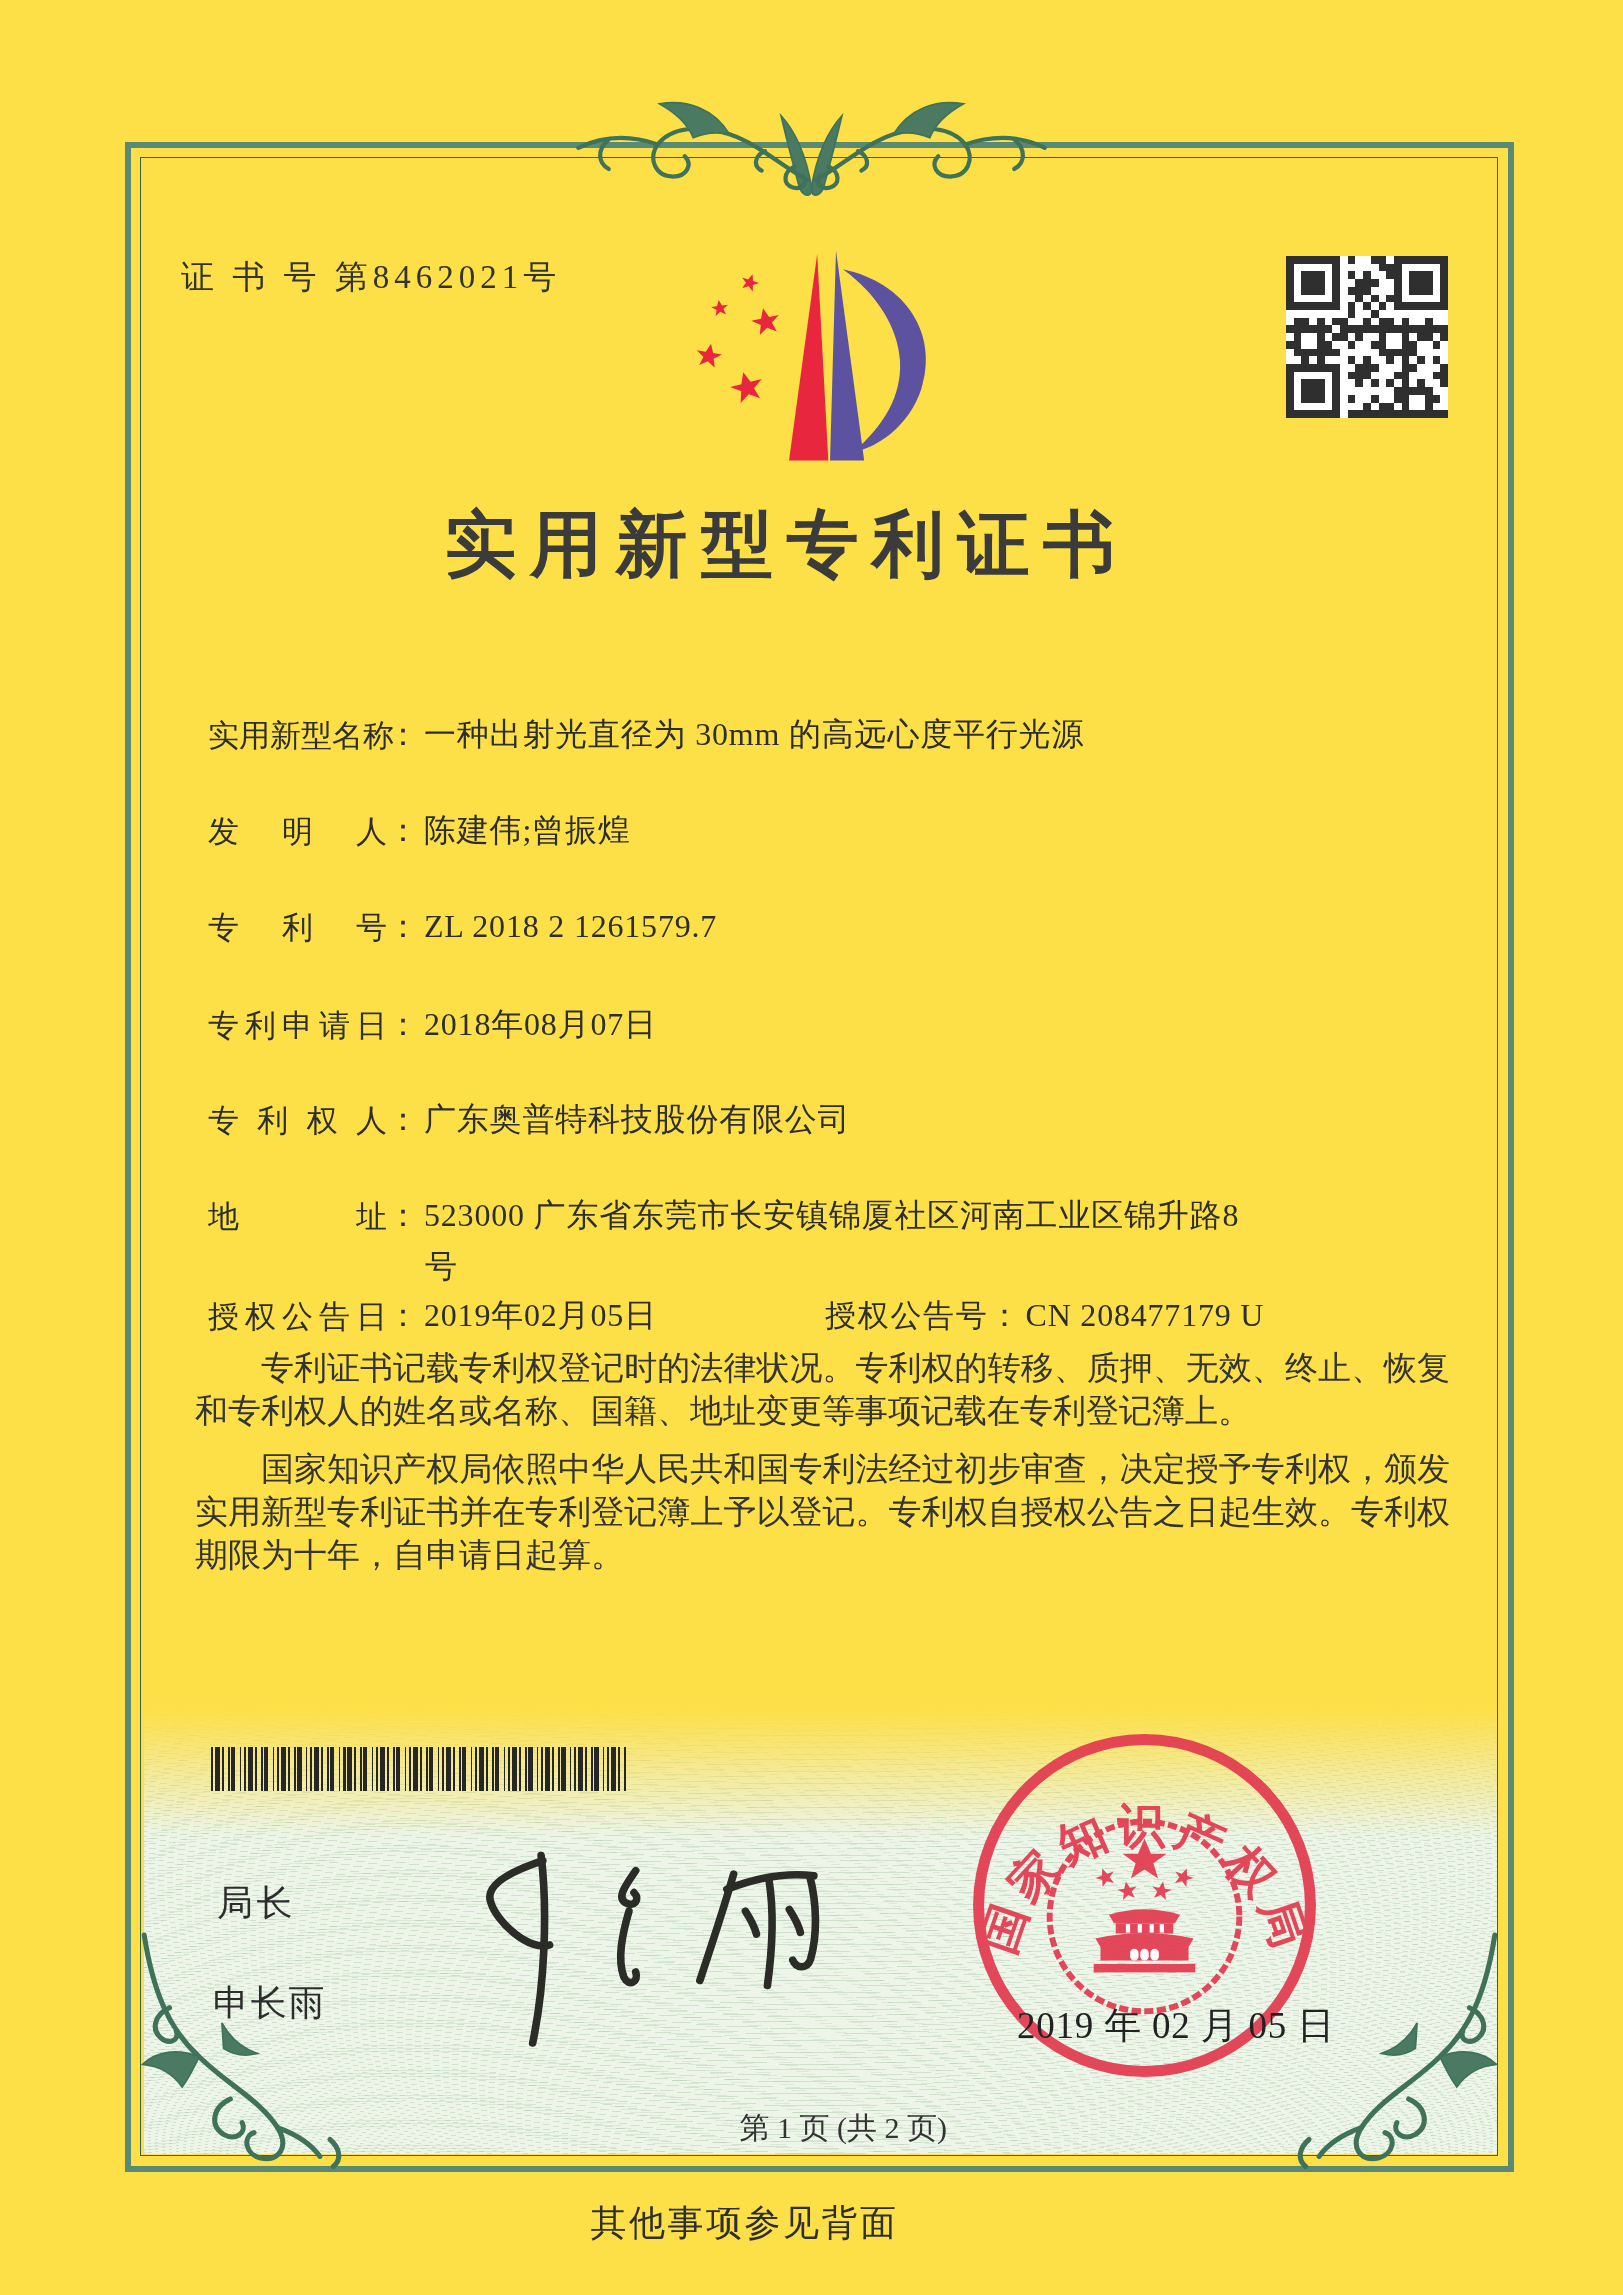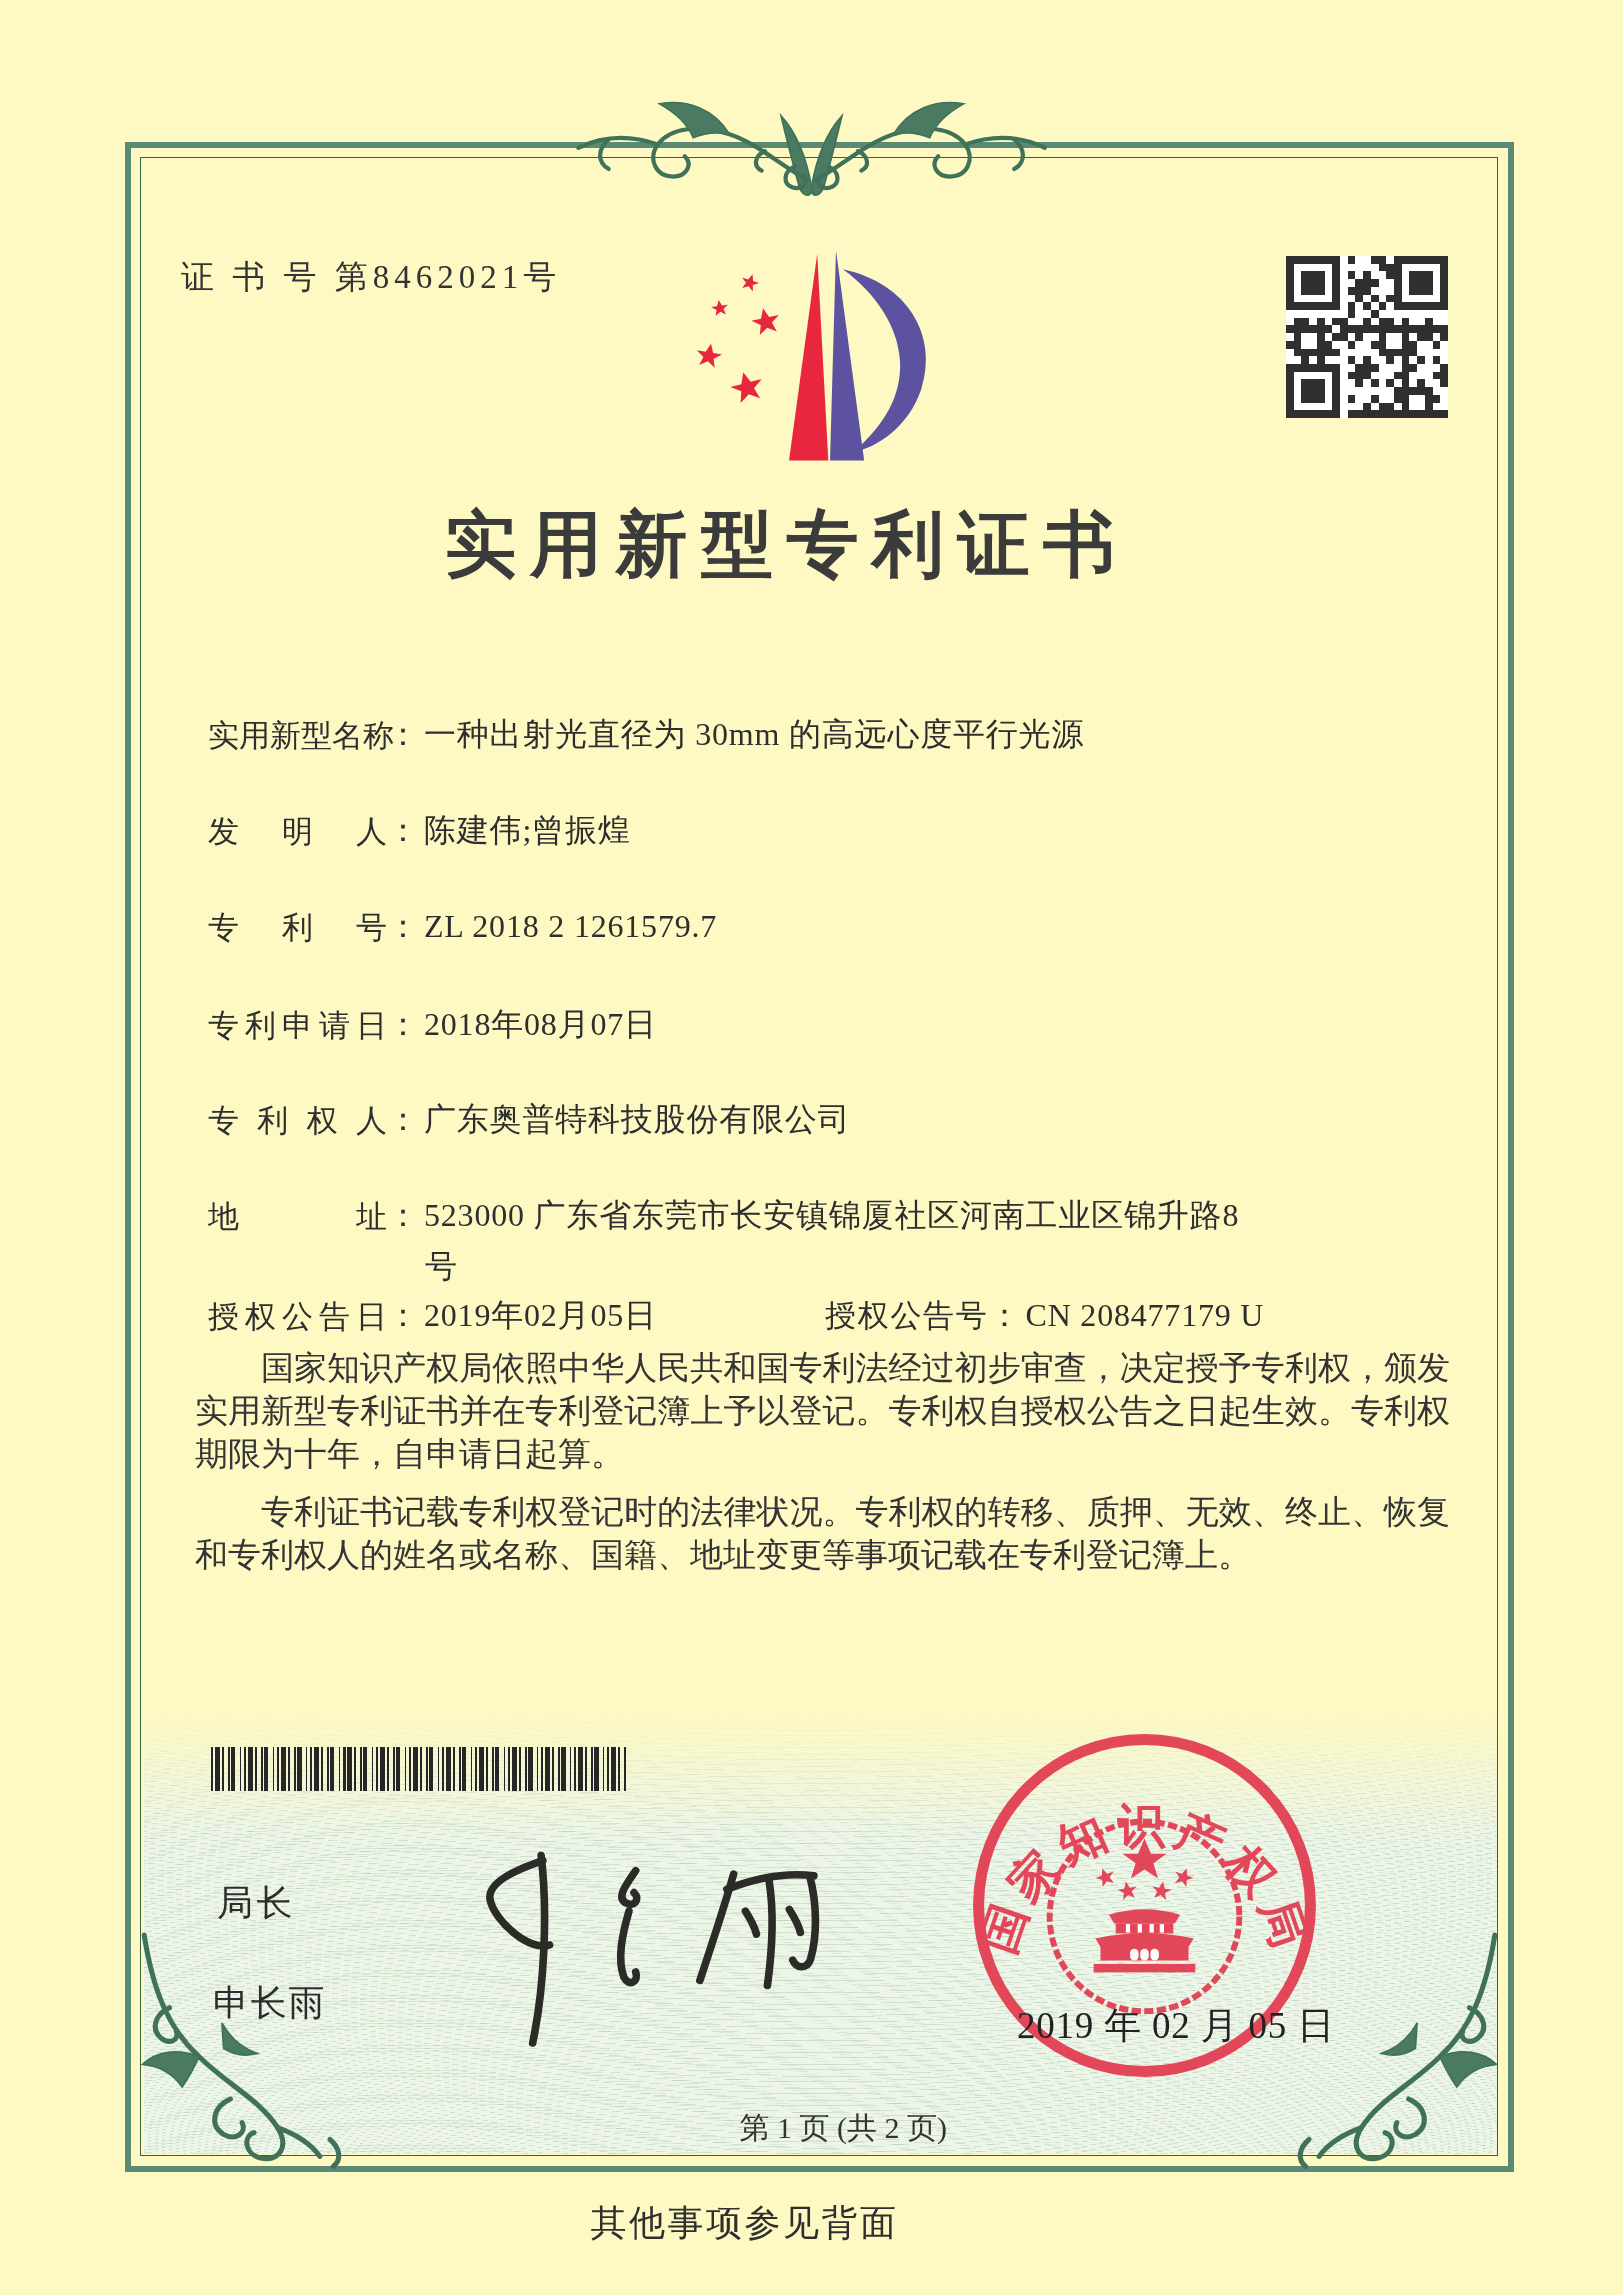--- a/index.html
+++ b/index.html
@@ -1,16 +1,16 @@
 <!DOCTYPE html>
 <html style="font-size:13.5px"><head>
 <meta charset="utf-8">
 <style>
   html,body{margin:0;padding:0;background:#ffffff;}
-  .page{position:relative;width:1624px;height:2295px;background:#fef9c3;overflow:hidden;
+  .page{position:relative;width:1624px;height:2295px;background:#fde047;overflow:hidden;
         font-family:"Liberation Serif","DejaVu Serif",serif;color:#2e2e2e;}
 
   
   .frame-outer{position:absolute;left:125px;top:142px;width:1389px;height:2030px;
                border:6.8px solid #5b8a74;box-sizing:border-box;}
   .frame-inner{position:absolute;left:140px;top:157px;width:1358px;height:1999px;
                border:1.7px solid #35604d;box-sizing:border-box;}
 
   
   .watermark{position:absolute;left:144px;top:1709px;width:1353px;height:445px;
@@ -394,22 +394,22 @@
   <div class="addr2">号</div>
 
   <div class="frow" style="top:1294px">
     <span class="flabel">授权公告日</span><span class="fcolon">：</span><span class="fvalue">2019年02月05日</span>
     <span class="grant2">
       <span class="g2label">授权公告号</span><span class="fcolon">：</span><span class="fvalue">CN 208477179 U</span>
     </span>
   </div>
 
   <div class="paras">
+    <p>专利证书记载专利权登记时的法律状况。专利权的转移、质押、无效、终止、恢复和专利权人的姓名或名称、国籍、地址变更等事项记载在专利登记簿上。</p>
     <p>国家知识产权局依照中华人民共和国专利法经过初步审查，决定授予专利权，颁发实用新型专利证书并在专利登记簿上予以登记。专利权自授权公告之日起生效。专利权期限为十年，自申请日起算。</p>
-    <p>专利证书记载专利权登记时的法律状况。专利权的转移、质押、无效、终止、恢复和专利权人的姓名或名称、国籍、地址变更等事项记载在专利登记簿上。</p>
   </div>
 
   <div class="barcode"></div>
 
   <div class="director-title">局长</div>
   <div class="director-name">申长雨</div>
 
   <svg class="signature" viewBox="0 0 620 360">
     <g fill="none" stroke="#2b2b28" stroke-width="9" stroke-linecap="round">
       <path d="M112,80 C76,92 44,108 50,128 C56,152 96,188 120,180"></path>

